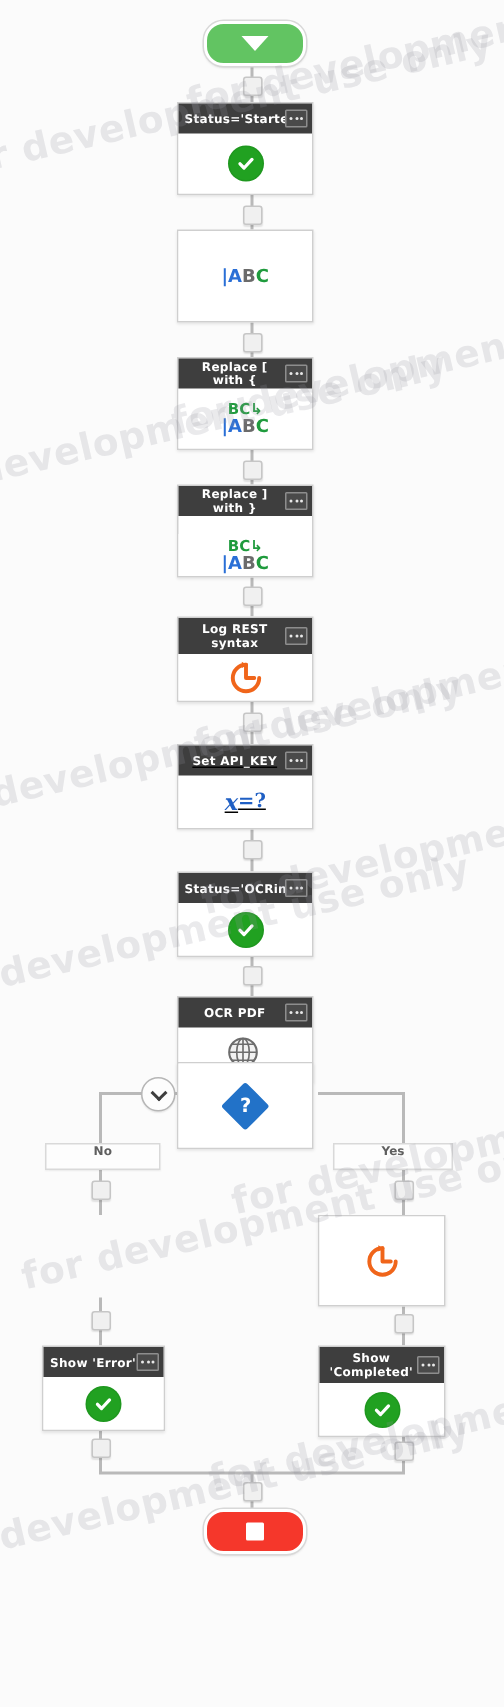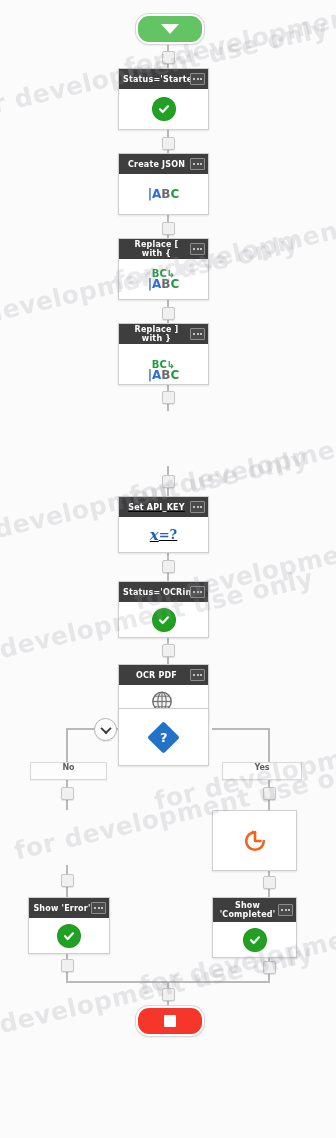--- a/index.html
+++ b/index.html
@@ -207,28 +207,20 @@
     <div class="node-body">
       <span class="ic ic-check">
         <svg width="14" height="14" viewBox="0 0 14 14">
             <path d="M3 7.2 L5.7 10 L11 4.3" stroke="#fff" stroke-width="2.2" fill="none" stroke-linecap="round" stroke-linejoin="round"></path>
           </svg>
       </span>
     </div>
   </div>
 
   <div class="node" style="left:118px;top:153px;width:89px;height:60px;">
-    <div class="node-head">
-      <span class="node-title">Create JSON</span>
-      <span class="dots">
-          <i></i>
-          <i></i>
-          <i></i>
-        </span>
-    </div>
     <div class="node-body">
       <span class="ic ic-abc">
         <span class="bar">|</span>
           <span class="a">A</span>
           <span class="b">B</span>
           <span class="c">C</span>
       </span>
     </div>
   </div>
 
@@ -259,20 +251,39 @@
         </span>
     </div>
     <div class="node-body">
       <span class="ic ic-abc" style="flex-direction:column;">
         <span class="top">BC↳</span>
         <span><span class="bar">|</span><span class="a">A</span><span class="b">B</span><span class="c">C</span></span>
       </span>
     </div>
   </div>
 
+  <div class="node" style="left:118px;top:411px;width:89px;height:55px;">
+    <div class="node-head two-line">
+      <span class="node-title">Log REST syntax</span>
+      <span class="dots">
+          <i></i>
+          <i></i>
+          <i></i>
+        </span>
+    </div>
+    <div class="node-body">
+      <span class="ic">
+        <svg width="24" height="24" viewBox="0 0 24 24">
+          <path d="M12 3.2 A8.8 8.8 0 1 0 20.8 12" stroke="#f0651a" stroke-width="2.6" fill="none" stroke-linecap="round"></path>
+          <path d="M12 3.2 L12 12 L17.5 12" stroke="#f0651a" stroke-width="2.6" fill="none" stroke-linecap="round" stroke-linejoin="round"></path>
+          <path d="M9.2 1.2 L12.6 3.3 L9.2 5.4 Z" fill="#f0651a"></path>
+        </svg>
+      </span>
+    </div>
+  </div>
 
   <div class="node" style="left:118px;top:496px;width:89px;height:55px;text-decoration:underline;">
     <div class="node-head">
       <span class="node-title">Set API_KEY</span>
       <span class="dots">
           <i></i>
           <i></i>
           <i></i>
         </span>
     </div>

